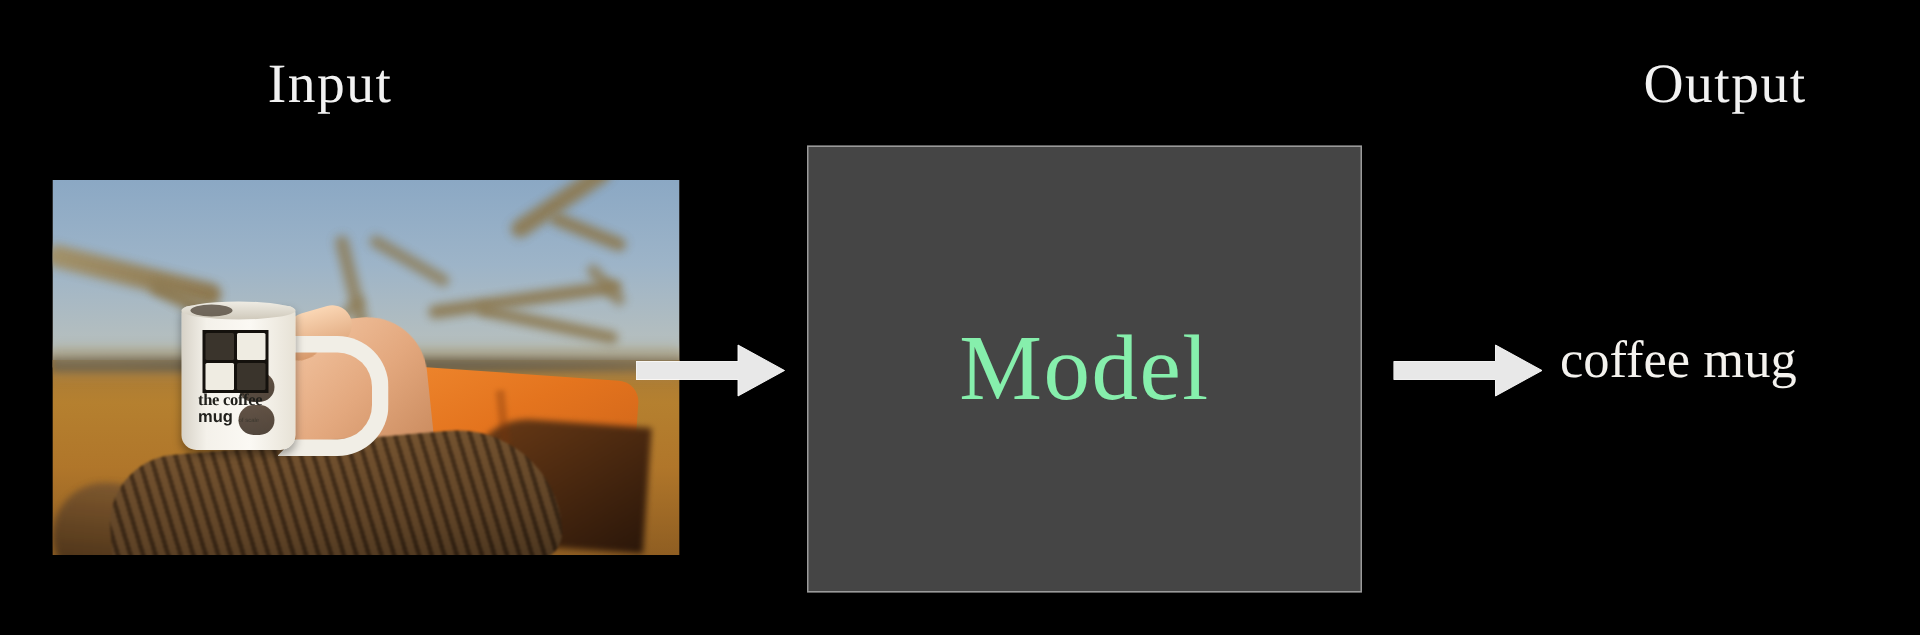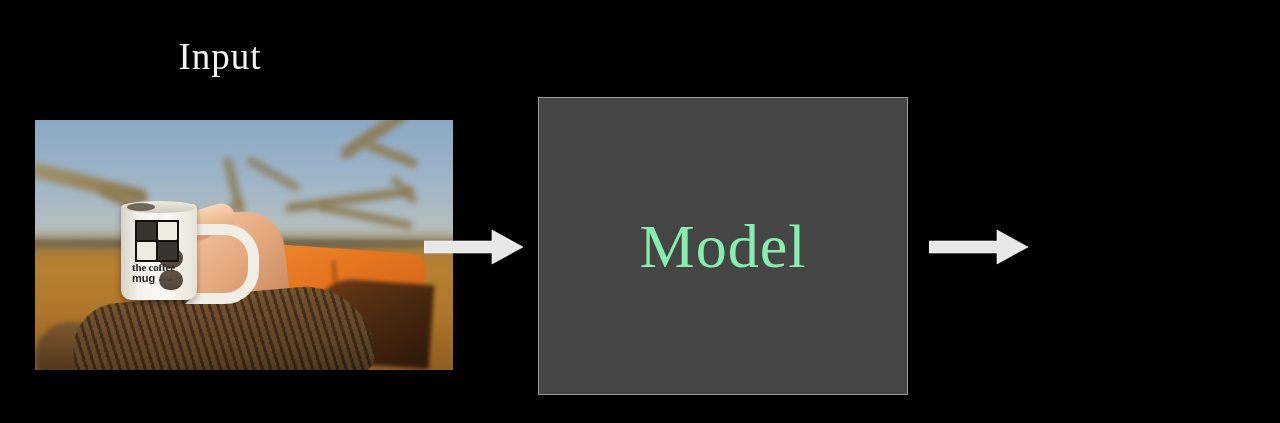--- a/index.html
+++ b/index.html
@@ -305,20 +305,21 @@
     white-space: nowrap;
   }
 </style>
 </head>
 <body>
 
 <div class="stage">
 
   <div class="heading" id="input-heading">Input</div>
 
+  <div class="heading" id="output-heading">Output</div>
 
   <div class="photo">
     <div class="sky"></div>
     <div class="field"></div>
     <div class="treeline"></div>
     <div class="horizon-haze"></div>
 
     <div class="branch b1"></div>
     <div class="branch b2"></div>
     <div class="branch b3"></div>
@@ -367,15 +368,16 @@
   </svg>
 
   <div class="model-box">
     <span class="model-label">Model</span>
   </div>
 
   <svg class="arrow" id="arrow-out" width="100" height="38" viewBox="0 0 100 38">
     <polygon points="0,13 68,13 68,2 99,19 68,36 68,25 0,25" fill="#e8e8e8" stroke="#ffffff" stroke-width="0.6"></polygon>
   </svg>
 
+  <div id="output-text">coffee mug</div>
 
 
 </div>
 
 </body></html>

